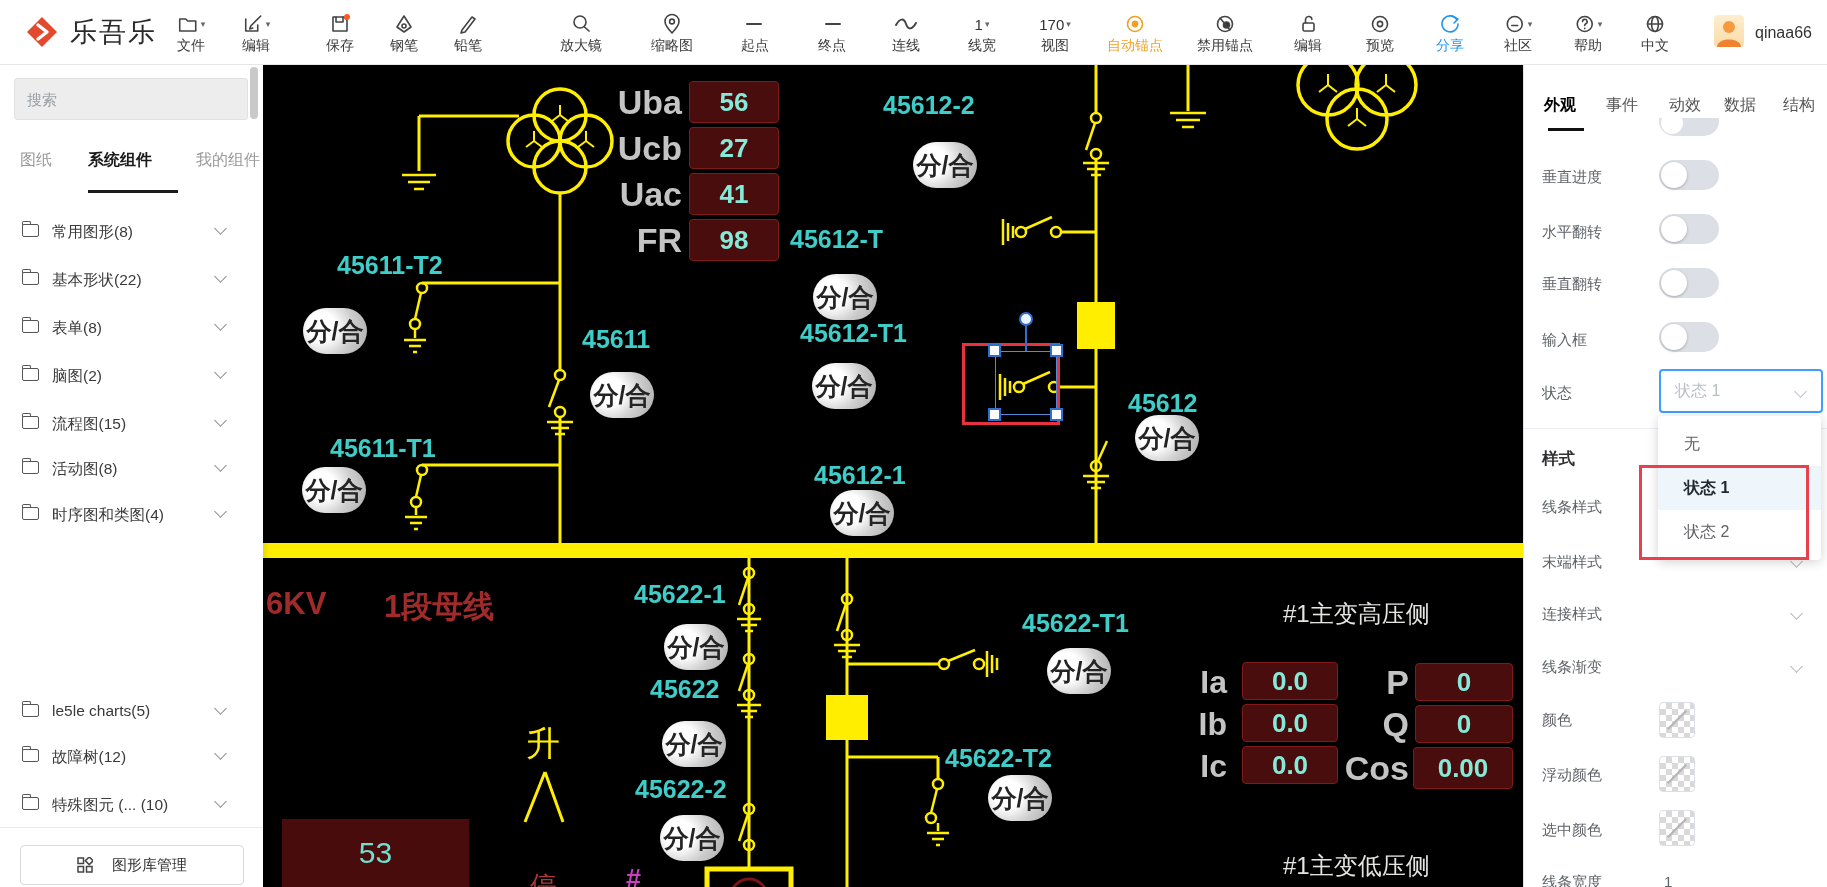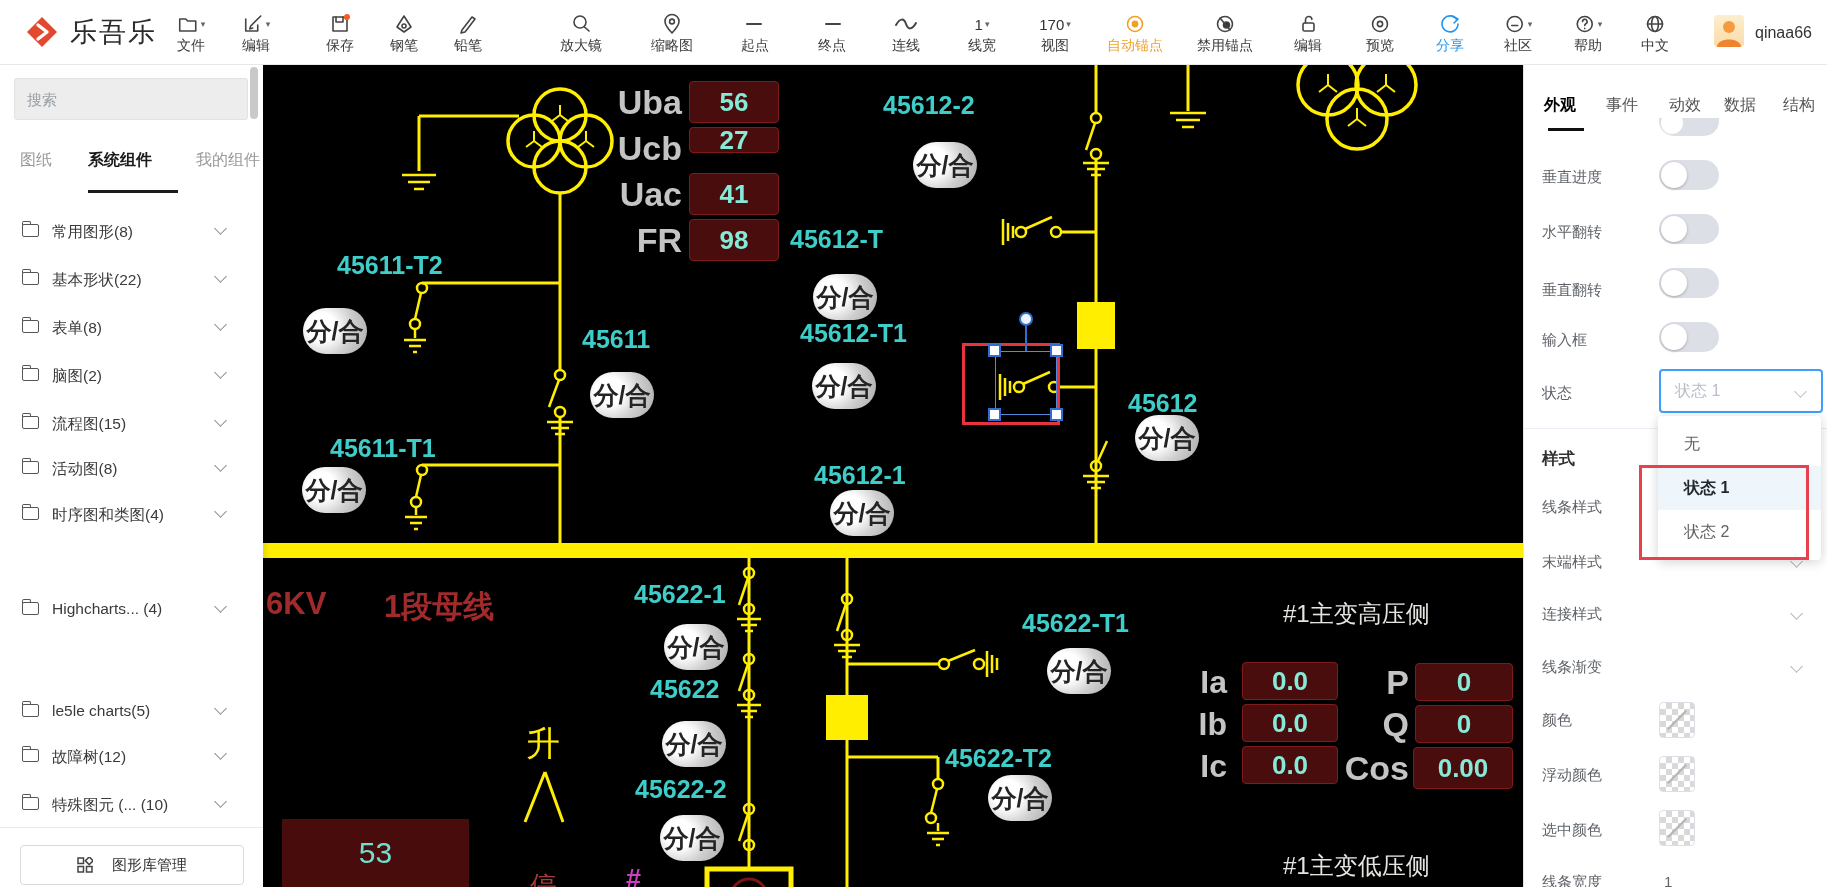--- a/index.html
+++ b/index.html
@@ -350,25 +350,20 @@
     <div class="srow" style="top:387px">
       <span class="fold"></span>
       <span class="slabel">活动图(8)</span>
       <span class="chev"></span>
       </div>
     <div class="srow" style="top:433px">
       <span class="fold"></span>
       <span class="slabel">时序图和类图(4)</span>
       <span class="chev"></span>
       </div>
-    <div class="srow" style="top:528px">
-      <span class="fold"></span>
-      <span class="slabel">Highcharts... (4)</span>
-      <span class="chev"></span>
-      </div>
     <div class="srow" style="top:630px">
       <span class="fold"></span>
       <span class="slabel">le5le charts(5)</span>
       <span class="chev"></span>
       </div>
     <div class="srow" style="top:675px">
       <span class="fold"></span>
       <span class="slabel">故障树(12)</span>
       <span class="chev"></span>
       </div>
@@ -533,21 +528,21 @@
     <div class="badge" style="left:399px;top:656px">分/合</div>
     <div class="badge" style="left:397px;top:750px">分/合</div>
     <div class="badge" style="left:784px;top:583px">分/合</div>
     <div class="badge" style="left:725px;top:710px">分/合</div>
 
     <span class="mlabel" style="left:300px;top:18px;width:119px;font-size:34px">Uba</span>
     <span class="mlabel" style="left:300px;top:64px;width:119px;font-size:34px">Ucb</span>
     <span class="mlabel" style="left:300px;top:110px;width:119px;font-size:34px">Uac</span>
     <span class="mlabel" style="left:300px;top:156px;width:119px;font-size:34px">FR</span>
     <div class="vbox" style="left:426px;top:16px;width:90px;height:42px">56</div>
-    <div class="vbox" style="left:426px;top:62px;width:90px;height:26px">27</div>
+    <div class="vbox" style="left:426px;top:62px;width:90px;height:42px">27</div>
     <div class="vbox" style="left:426px;top:108px;width:90px;height:42px">41</div>
     <div class="vbox" style="left:426px;top:154px;width:90px;height:42px">98</div>
 
     <span class="busred" style="left:3px;top:521px">6KV</span>
     <span class="busred" style="left:121px;top:521px">1段母线</span>
 
     <span class="ptitle" style="left:1020px;top:533px">#1主变高压侧</span>
     <span class="mlabel" style="left:904px;top:599px;width:60px;font-size:32px">Ia</span>
     <span class="mlabel" style="left:904px;top:641px;width:60px;font-size:32px">Ib</span>
     <span class="mlabel" style="left:904px;top:683px;width:60px;font-size:32px">Ic</span>
@@ -588,21 +583,21 @@
     <div class="sliver"></div>
 
     <span class="prow" style="top:103px">垂直进度</span>
     <div class="toggle" style="top:95px">
         <span class="knob"></span>
       </div>
     <span class="prow" style="top:158px">水平翻转</span>
     <div class="toggle" style="top:149px">
         <span class="knob"></span>
       </div>
-    <span class="prow" style="top:216px">垂直翻转</span>
+    <span class="prow" style="top:210px">垂直翻转</span>
     <div class="toggle" style="top:203px">
         <span class="knob"></span>
       </div>
     <span class="prow" style="top:266px">输入框</span>
     <div class="toggle" style="top:257px">
         <span class="knob"></span>
       </div>
 
     <span class="prow" style="top:319px">状态</span>
     <div class="pselect">

